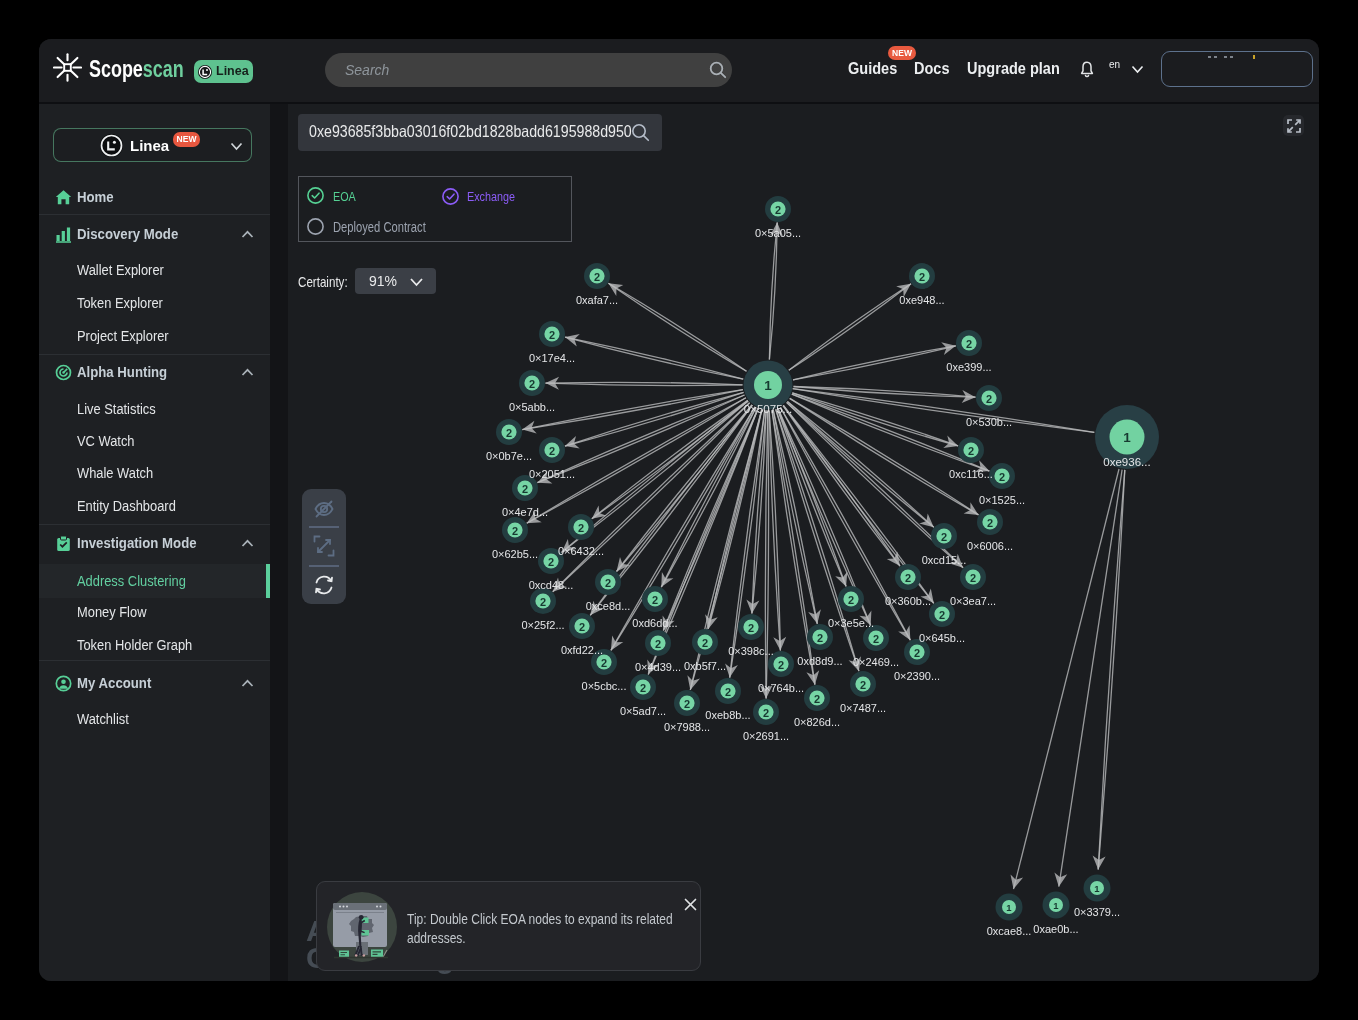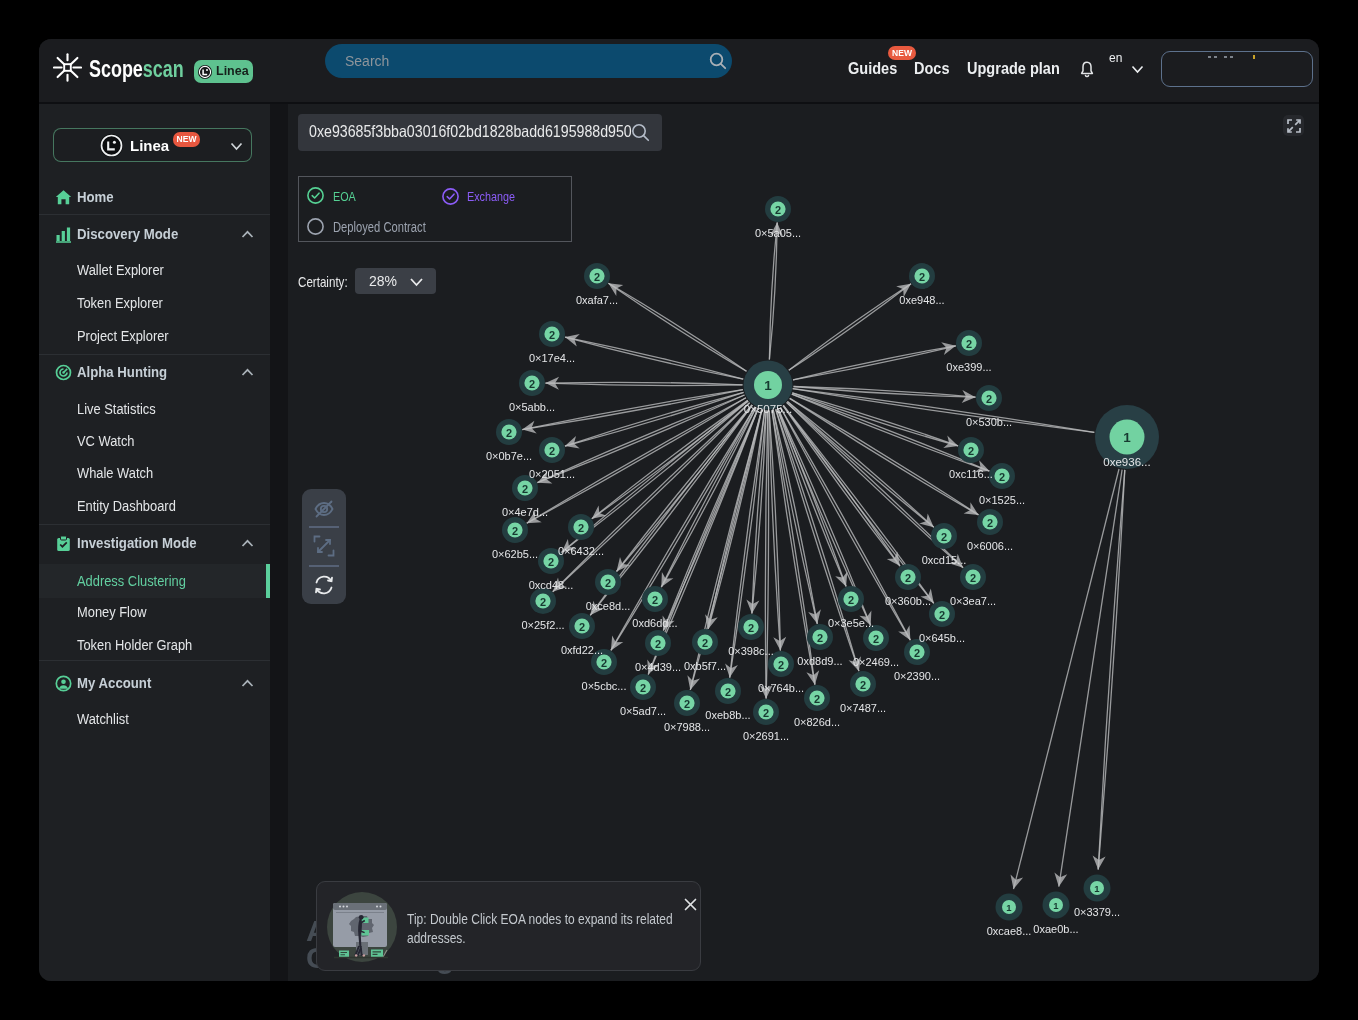--- a/index.html
+++ b/index.html
@@ -39,37 +39,37 @@
     <div class="abs" style="left:155px;top:21px;width:59px;height:23px;background:#5ec28f;border-radius:7px;">
       <svg class="abs" style="left:4px;top:4.5px" width="14" height="14" viewBox="0 0 14 14">
         <circle cx="7" cy="7" r="7" fill="#17181a"></circle>
         <circle cx="7" cy="7" r="5.6" fill="none" stroke="#fff" stroke-width="1.1"></circle>
         <path d="M5.1 4.6 L5.1 9.4 L9.2 9.4" fill="none" stroke="#fff" stroke-width="1.5"></path>
         <circle cx="9" cy="5" r="1" fill="#fff"></circle>
       </svg>
       <div class="abs" style="left:22px;top:4px;font-size:12.5px;font-weight:bold;color:#16211c">Linea</div>
     </div>
 
-    <div class="abs" style="left:286px;top:5px;width:407px;height:34px;background:#0c4a6e;border-radius:17px;">
+    <div class="abs" style="left:286px;top:14px;width:407px;height:34px;background:#404040;border-radius:17px;font-style:italic;">
       <div class="abs" style="left:20px;top:9px;font-size:14px;color:#8e959b">Search</div>
       <svg class="abs" style="left:384px;top:8px" width="18" height="18" viewBox="0 0 18 18">
         <circle cx="7.5" cy="7.5" r="5.8" fill="none" stroke="#aab0b6" stroke-width="1.8"></circle>
         <line x1="11.8" y1="11.8" x2="16.2" y2="16.2" stroke="#aab0b6" stroke-width="1.8" stroke-linecap="round"></line>
       </svg>
     </div>
 
     <div class="abs cx88" style="left:809px;top:20px;font-size:16.5px;font-weight:bold;color:#eceef0">Guides</div>
     <div class="abs" style="left:849px;top:7px;width:28px;height:14px;background:#e85a3f;border-radius:7px;text-align:center;font-size:8.5px;font-weight:bold;color:#fff;line-height:14px;">NEW</div>
     <div class="abs cx88" style="left:875px;top:20px;font-size:16.5px;font-weight:bold;color:#eceef0">Docs</div>
     <div class="abs cx88" style="left:928px;top:20px;font-size:16.5px;font-weight:bold;color:#eceef0">Upgrade plan</div>
     <svg class="abs" style="left:1041px;top:22px" width="14" height="17" viewBox="0 0 14 17">
       <path d="M7 1.2 C4.4 1.2 3 3.2 3 5.8 L3 9.8 L1.6 12.4 L12.4 12.4 L11 9.8 L11 5.8 C11 3.2 9.6 1.2 7 1.2 Z" fill="none" stroke="#e2e4e6" stroke-width="1.5" stroke-linejoin="round"></path>
       <path d="M5.5 14.4 A1.6 1.6 0 0 0 8.5 14.4" fill="none" stroke="#e2e4e6" stroke-width="1.5" stroke-linecap="round"></path>
     </svg>
-    <div class="abs" style="left:1070px;top:12px;font-size:12px;color:#eceef0">en</div>
+    <div class="abs" style="left:1070px;top:20px;font-size:10px;color:#eceef0">en</div>
     <svg class="abs" style="left:1092px;top:26px" width="13" height="9" viewBox="0 0 13 9">
       <path d="M1.5 1.5 L6.5 7 L11.5 1.5" fill="none" stroke="#eceef0" stroke-width="1.6"></path>
     </svg>
     <div class="abs" style="left:1122px;top:12px;width:152px;height:36px;border:1.5px solid #5d718c;border-radius:9px;">
       <div class="abs" style="left:46px;top:4px;width:3px;height:2px;background:#7c828a"></div>
       <div class="abs" style="left:52px;top:4px;width:3px;height:2px;background:#7c828a"></div>
       <div class="abs" style="left:62px;top:4px;width:3px;height:2px;background:#7c828a"></div>
       <div class="abs" style="left:68px;top:4px;width:3px;height:2px;background:#7c828a"></div>
       <div class="abs" style="left:91px;top:3px;width:2px;height:4px;background:#c9a227"></div>
     </div>
@@ -484,21 +484,21 @@
       </svg>
       <div class="abs cx80" style="left:168px;top:12px;font-size:13.5px;color:#8b5cf6">Exchange</div>
       <svg class="abs" style="left:8.4px;top:40.9px" width="17" height="17" viewBox="0 0 17 17">
         <circle cx="8.5" cy="8.5" r="7.6" fill="none" stroke="#9ca3af" stroke-width="1.6"></circle>
       </svg>
       <div class="abs cx80" style="left:34px;top:42px;font-size:14px;color:#9ca3af">Deployed Contract</div>
     </div>
 
     <div class="abs cx80" style="left:10px;top:170px;font-size:14.5px;color:#e9eaeb">Certainty:</div>
     <div class="abs" style="left:67px;top:164px;width:81px;height:26px;background:#3b3f46;border-radius:4px;">
-      <div class="abs" style="left:14px;top:5px;font-size:14px;color:#e9eaeb">28%</div>
+      <div class="abs" style="left:14px;top:5px;font-size:14px;color:#e9eaeb">91%</div>
       <svg class="abs" style="left:54px;top:9px" width="15" height="10" viewBox="0 0 15 10">
         <path d="M2 2 L7.5 8 L13 2" fill="none" stroke="#e9eaeb" stroke-width="1.8"></path>
       </svg>
     </div>
 
     <div class="abs" style="left:995px;top:11px;width:21px;height:21px;background:#26282c;border-radius:5px;"></div>
     <svg class="abs" style="left:999px;top:15px" width="14" height="14" viewBox="0 0 14 14">
       <g fill="none" stroke="#b9bfc8" stroke-width="1.7">
         <path d="M1 5 L1 1 L5 1"></path>
         <path d="M13 9 L13 13 L9 13"></path>

